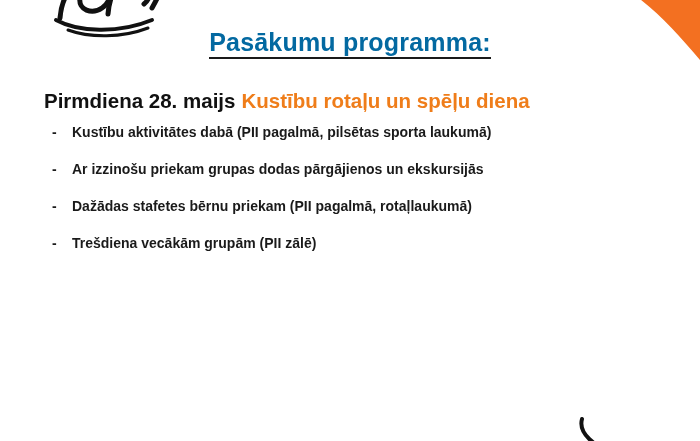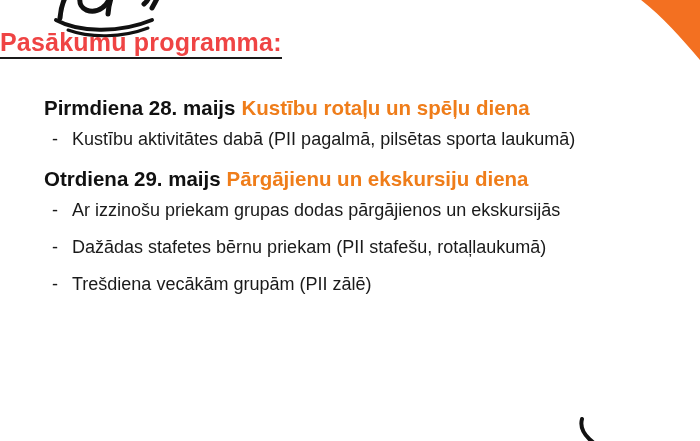--- a/index.html
+++ b/index.html
@@ -50,37 +50,37 @@
     width: 110px;
     height: 60px;
   }
 
   
   .title {
     position: absolute;
     left: 0;
     right: 0;
     top: 28px;
+    text-align: center;
     font-size: 25px;
     font-weight: bold;
-    color: #ef4444;
+    color: #0369a1;
     letter-spacing: 0.2px;
   }
   .title .underline {
     border-bottom: 2px solid #1a1a1a;
     padding-bottom: 1px;
   }
 
   
   .program {
     position: absolute;
     left: 44px;
     right: 36px;
     top: 86px;
-    margin-top: 7px;
   }
 
   .entry {
     margin-bottom: 13px;
   }
 
   .entry-head {
     font-size: 20.5px;
     font-weight: bold;
     line-height: 30px;
@@ -88,26 +88,27 @@
   }
   .entry-day {
     color: #111111;
   }
   .entry-topic {
     color: #ef7d1a;
     margin-left: 6px;
   }
 
   .entry-detail {
-    font-size: 18px;
+    font-size: 14px;
     color: #1a1a1a;
     line-height: 24px;
     margin-top: 4px;
     padding-left: 8px;
     white-space: nowrap;
+    font-weight: bold;
   }
   .entry-dash {
     display: inline-block;
     width: 20px;
     color: #1a1a1a;
   }
 </style>
 </head>
 <body>
 
@@ -150,31 +151,28 @@
     <div class="entry">
       <div class="entry-head">
         <span class="entry-day">Pirmdiena 28. maijs</span><span class="entry-topic">Kustību rotaļu un spēļu diena</span>
       </div>
       <div class="entry-detail">
         <span class="entry-dash">-</span><span>Kustību aktivitātes dabā (PII pagalmā, pilsētas sporta laukumā)</span>
       </div>
     </div>
 
     <div class="entry">
-      <div class="entry-head">
-        <span class="entry-day">Otrdiena 29. maijs</span><span class="entry-topic">Pārgājienu un ekskursiju diena</span>
-      </div>
       <div class="entry-detail">
         <span class="entry-dash">-</span><span>Ar izzinošu priekam grupas dodas pārgājienos un ekskursijās</span>
       </div>
     </div>
 
     <div class="entry">
       <div class="entry-detail">
-        <span class="entry-dash">-</span><span>Dažādas stafetes bērnu priekam (PII stafešu, rotaļlaukumā)</span>
+        <span class="entry-dash">-</span><span>Dažādas stafetes bērnu priekam (PII pagalmā, rotaļlaukumā)</span>
       </div>
     </div>
 
     <div class="entry">
       <div class="entry-detail">
         <span class="entry-dash">-</span><span>Trešdiena vecākām grupām (PII zālē)</span>
       </div>
     </div>
 
   </div>

